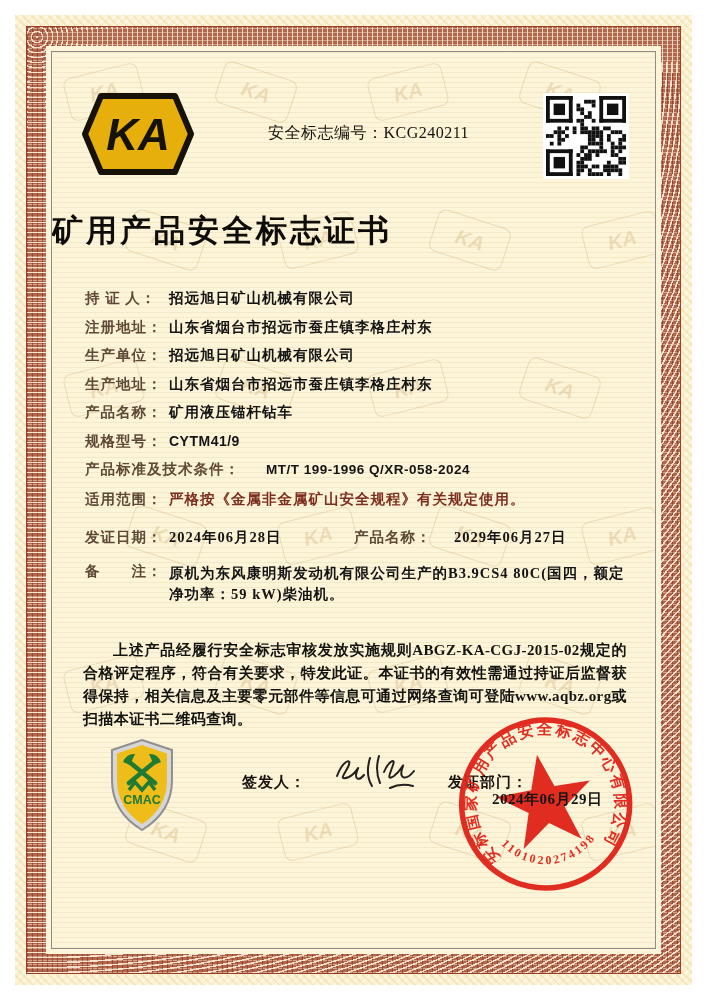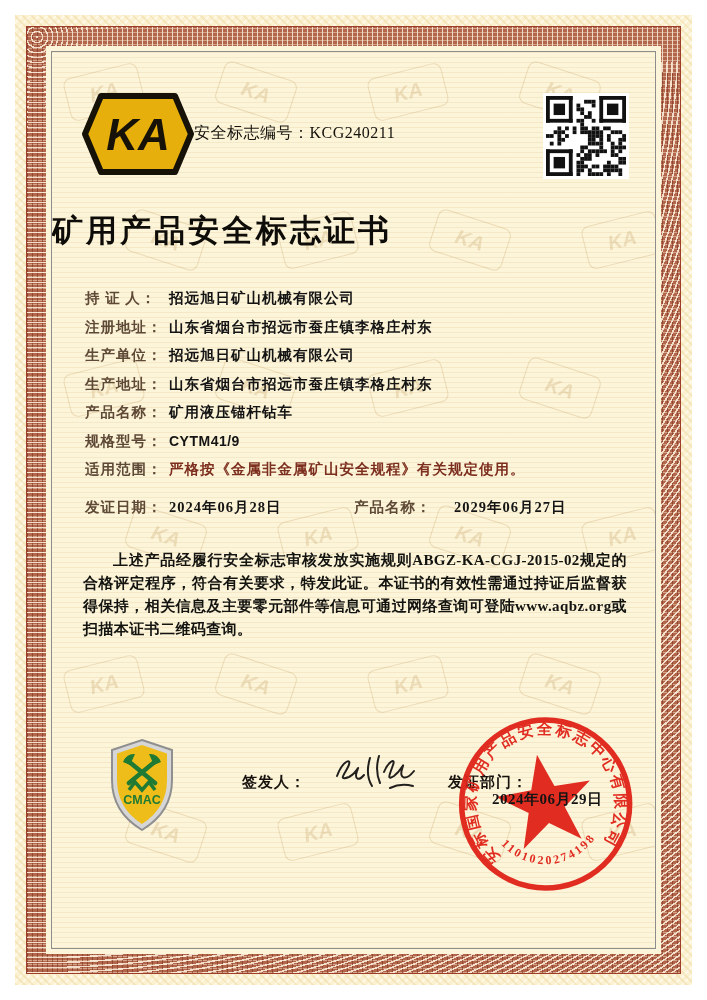--- a/index.html
+++ b/index.html
@@ -31,21 +31,21 @@
     overflow: hidden;
   }
   .wm-layer { position: absolute; inset: 0; z-index: 0; overflow: hidden; }
   .wm {
     position: absolute; width: 76px; height: 44px; border: 1.5px solid rgba(198,165,106,0.32);
     border-radius: 8px; display: flex; align-items: center; justify-content: center;
     color: rgba(198,165,106,0.30); font-weight: 800; font-style: italic; font-size: 20px;
     font-family: "Liberation Sans", sans-serif;
   }
   .hdr { position: relative; z-index: 1; display: flex; align-items: center; margin: 40px 26px 0 30px; height: 88px; }
-  .cert-no { flex: 1; text-align: left; font-size: 16px; color: #15120d; letter-spacing: 0.5px; padding-bottom: 6px; }
+  .cert-no { flex: 1; text-align: center; font-size: 16px; color: #15120d; letter-spacing: 0.5px; padding-bottom: 6px; }
   .qr-box { width: 86px; height: 86px; background: #ffffff; padding: 3px; }
   .title { position: relative; z-index: 1; margin: 30px 0 0 0; text-align: left;
     font-size: 31px; font-weight: 900; letter-spacing: 3px; color: #0e0c08; }
   .fields { position: relative; z-index: 1; margin: 38px 28px 0 33px; font-size: 14.5px; }
   .row { display: flex; align-items: baseline; margin-bottom: 12.5px; line-height: 16px; }
   .lbl { display: inline-block; min-width: 84px; color: #5e4936; font-weight: 700; letter-spacing: 1px; white-space: pre; }
   .val { font-weight: 700; color: #141414; letter-spacing: 1px; }
   .val-model { font-family: "Liberation Sans", sans-serif; font-size: 14px; letter-spacing: 0.5px; }
   .val-std { font-family: "Liberation Sans", sans-serif; font-size: 13.5px; margin-left: 26px; letter-spacing: 0.5px; }
   .val-scope { color: #7d2f1f; }
@@ -269,31 +269,39 @@
         </div>
         <div class="row">
           <span class="lbl">产品名称：</span>
           <span class="val">矿用液压锚杆钻车</span>
         </div>
         <div class="row">
           <span class="lbl">规格型号：</span>
           <span class="val val-model">CYTM41/9</span>
         </div>
         <div class="row">
+          <span class="lbl">产品标准及技术条件：</span>
+          <span class="val val-std">MT/T 199-1996 Q/XR-058-2024</span>
+        </div>
+        <div class="row">
           <span class="lbl">适用范围：</span>
           <span class="val val-scope">严格按《金属非金属矿山安全规程》有关规定使用。</span>
         </div>
 
         <div class="row row-dates">
           <span class="lbl">发证日期：</span>
           <span class="val w185">2024年06月28日</span>
           <span class="lbl2">产品名称：</span>
           <span class="val">2029年06月27日</span>
         </div>
 
+        <div class="row row-remark">
+          <span class="lbl">备　　注：</span>
+          <span class="val val-remark">原机为东风康明斯发动机有限公司生产的B3.9CS4 80C(国四，额定净功率：59 kW)柴油机。</span>
+        </div>
       </div>
 
       <p class="statement">上述产品经履行安全标志审核发放实施规则ABGZ-KA-CGJ-2015-02规定的合格评定程序，符合有关要求，特发此证。本证书的有效性需通过持证后监督获得保持，相关信息及主要零元部件等信息可通过网络查询可登陆www.aqbz.org或扫描本证书二维码查询。</p>
 
       <div class="badge">
         <svg width="64" height="94" viewBox="0 0 64 94">
           <path d="M32 2 L62 12 V42 Q62 74 32 92 Q2 74 2 42 V12 Z" fill="#d6d6d6" stroke="#8f8f8f" stroke-width="2"></path>
           <path d="M32 7 L57 15.5 V42 Q57 70 32 86 Q7 70 7 42 V15.5 Z" fill="#eebd1a"></path>
           <g stroke="#1f7a33" stroke-width="4.5" stroke-linecap="round" fill="none">
             <path d="M17 22 L45 45"></path>

